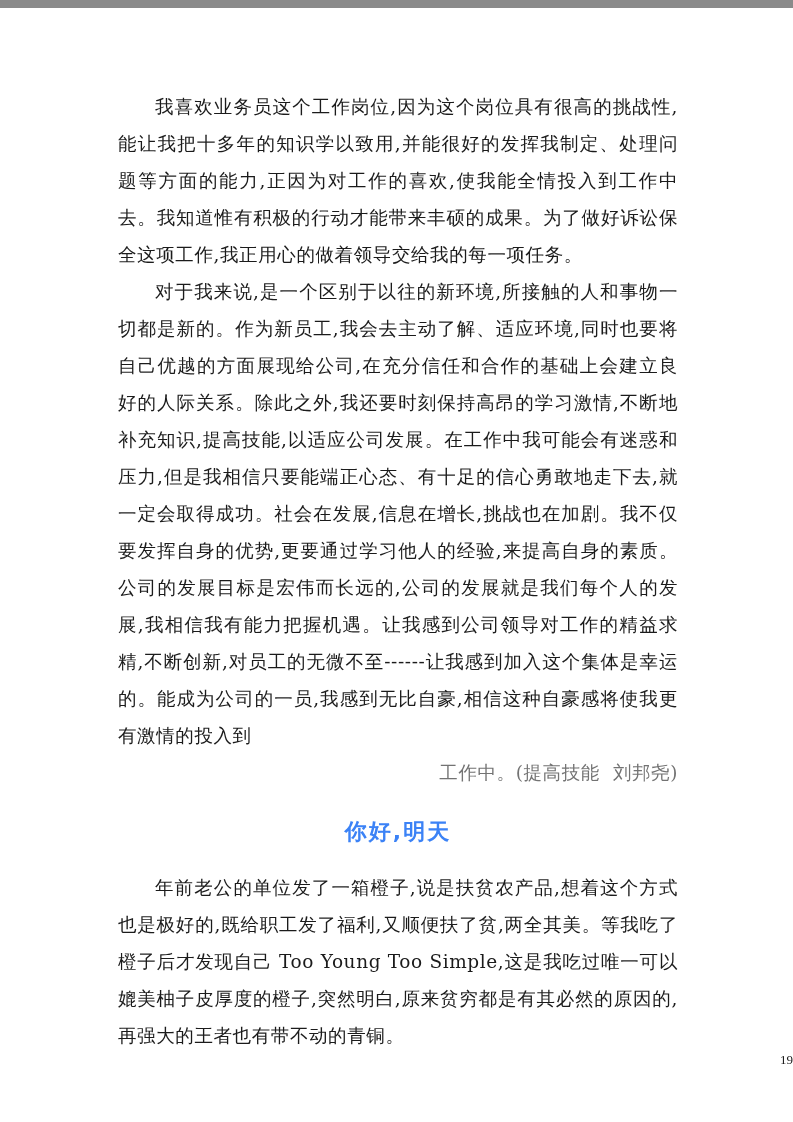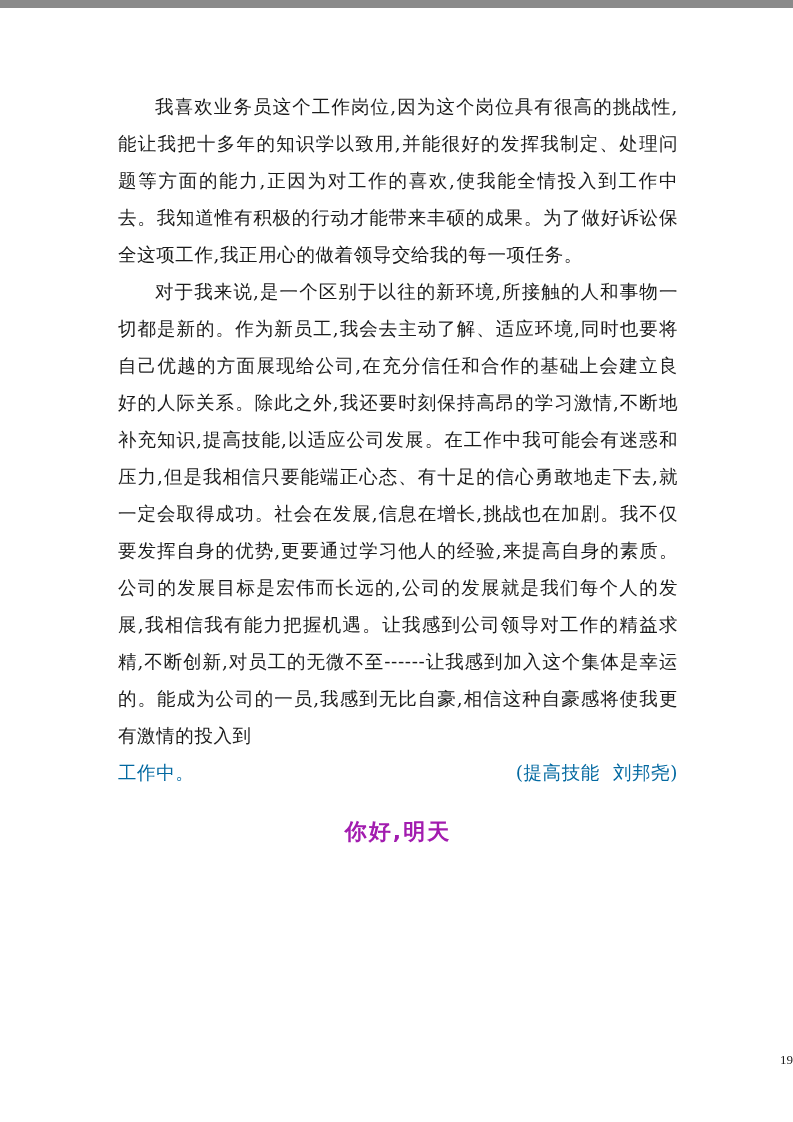--- a/index.html
+++ b/index.html
@@ -32,38 +32,38 @@
     text-align: justify;
     text-justify: inter-ideograph;
     text-indent: 2em;
     margin: 0 0 0 0;
     letter-spacing: 0.6px;
     font-family: "DejaVu Serif", "Liberation Serif", serif;
   }
   .sig-row {
     display: flex;
     align-items: baseline;
-    justify-content: space-between;
+    justify-content: flex-end;
     font-size: 18.5px;
     line-height: 37px;
-    color: #0369a1;
+    color: #737373;
     letter-spacing: 0.6px;
     font-family: "DejaVu Serif", "Liberation Serif", serif;
   }
   .sig-row .left {
     white-space: pre;
   }
   .sig-row .right {
     white-space: pre;
   }
   .heading {
     text-align: center;
     font-size: 22px;
     font-weight: bold;
-    color: #a21caf;
+    color: #3b82f6;
     margin: 26px 0 22px 0;
     letter-spacing: 2px;
     font-family: "DejaVu Sans", "Liberation Sans", sans-serif;
   }
   .page-number {
     position: absolute;
     left: 0;
     right: 0;
     bottom: 62px;
     text-align: right;
@@ -82,17 +82,18 @@
 
     <p class="para">对于我来说,是一个区别于以往的新环境,所接触的人和事物一切都是新的。作为新员工,我会去主动了解、适应环境,同时也要将自己优越的方面展现给公司,在充分信任和合作的基础上会建立良好的人际关系。除此之外,我还要时刻保持高昂的学习激情,不断地补充知识,提高技能,以适应公司发展。在工作中我可能会有迷惑和压力,但是我相信只要能端正心态、有十足的信心勇敢地走下去,就一定会取得成功。社会在发展,信息在增长,挑战也在加剧。我不仅要发挥自身的优势,更要通过学习他人的经验,来提高自身的素质。公司的发展目标是宏伟而长远的,公司的发展就是我们每个人的发展,我相信我有能力把握机遇。让我感到公司领导对工作的精益求精,不断创新,对员工的无微不至------让我感到加入这个集体是幸运的。能成为公司的一员,我感到无比自豪,相信这种自豪感将使我更有激情的投入到</p>
 
     <div class="sig-row">
       <span class="left">工作中。</span>
       <span class="right">(提高技能  刘邦尧)</span>
     </div>
 
     <h2 class="heading">你好,明天</h2>
 
+    <p class="para">年前老公的单位发了一箱橙子,说是扶贫农产品,想着这个方式也是极好的,既给职工发了福利,又顺便扶了贫,两全其美。等我吃了橙子后才发现自己 Too Young Too Simple,这是我吃过唯一可以媲美柚子皮厚度的橙子,突然明白,原来贫穷都是有其必然的原因的,再强大的王者也有带不动的青铜。</p>
 
   </div>
 
   <div class="page-number">19</div>
 </div>
 
 </body></html>

